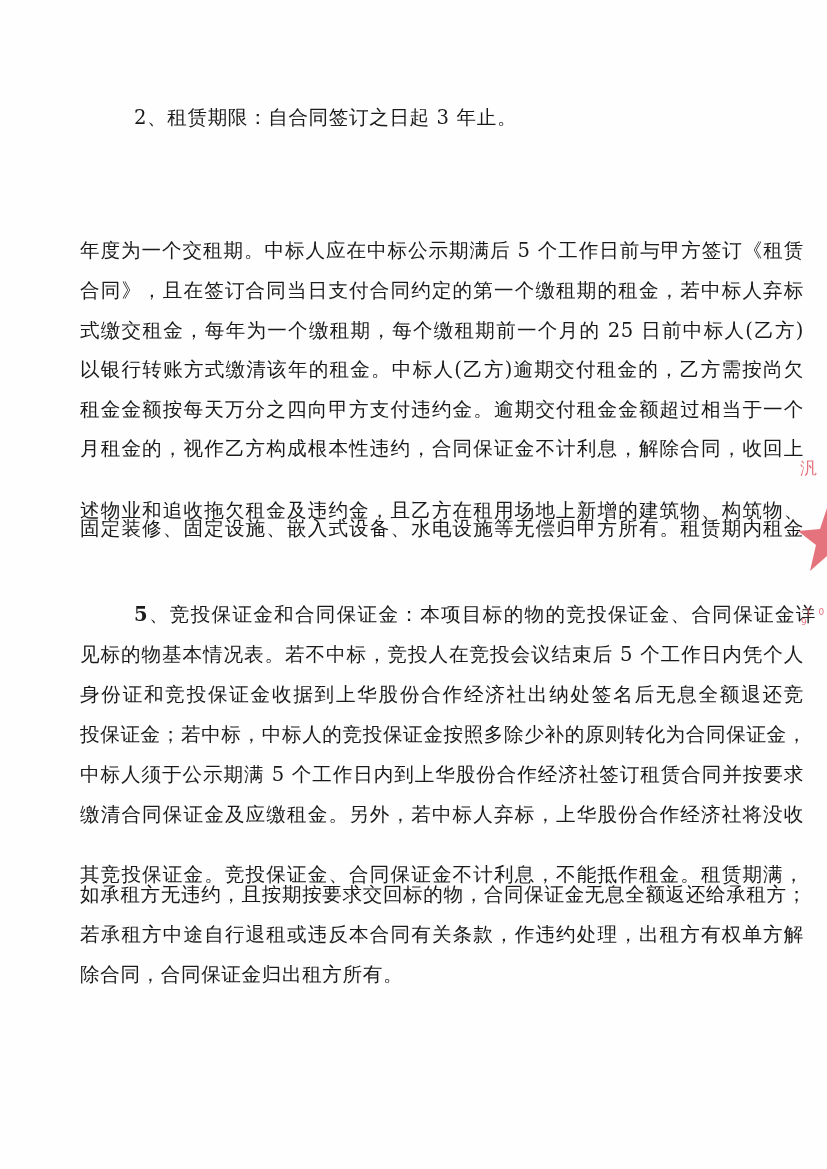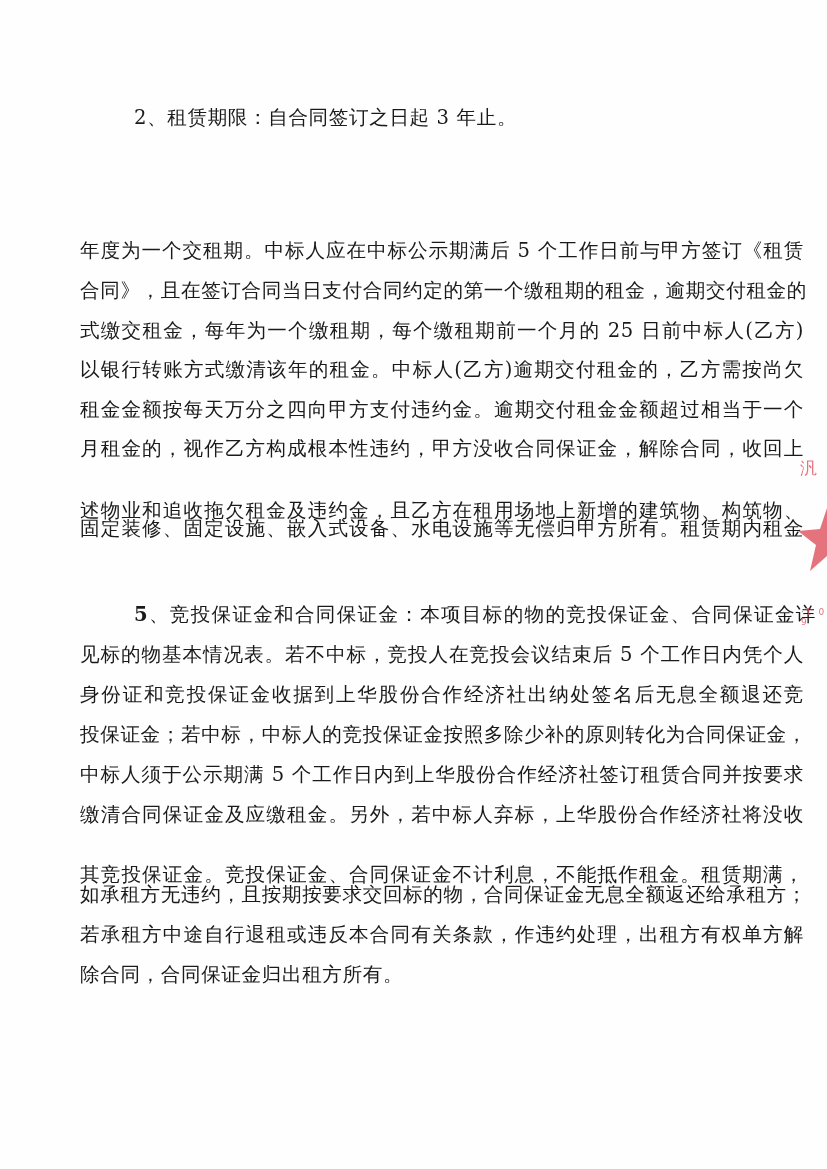--- a/index.html
+++ b/index.html
@@ -30,25 +30,25 @@
   .stamp-star { position: absolute; left: 2px; top: 50px; }
 </style>
 </head>
 <body>
 
 <div class="page">
 
   <div class="line indent short" style="top:103px">2、租赁期限：自合同签订之日起 3 年止。</div>
 
   <div class="line" style="top:236px">年度为一个交租期。中标人应在中标公示期满后 5 个工作日前与甲方签订《租赁</div>
-  <div class="line" style="top:276px">合同》，且在签订合同当日支付合同约定的第一个缴租期的租金，逾期交付租金的</div>
+  <div class="line" style="top:276px">合同》，且在签订合同当日支付合同约定的第一个缴租期的租金，若中标人弃标</div>
   <div class="line" style="top:316px">式缴交租金，每年为一个缴租期，每个缴租期前一个月的 25 日前中标人(乙方)</div>
   <div class="line" style="top:355px">以银行转账方式缴清该年的租金。中标人(乙方)逾期交付租金的，乙方需按尚欠</div>
   <div class="line" style="top:395px">租金金额按每天万分之四向甲方支付违约金。逾期交付租金金额超过相当于一个</div>
-  <div class="line" style="top:434px">月租金的，视作乙方构成根本性违约，甲方没收合同保证金，解除合同，收回上</div>
+  <div class="line" style="top:434px">月租金的，视作乙方构成根本性违约，合同保证金不计利息，解除合同，收回上</div>
   <div class="line" style="top:496px">述物业和追收拖欠租金及违约金，且乙方在租用场地上新增的建筑物、构筑物、</div>
   <div class="line" style="top:514px">固定装修、固定设施、嵌入式设备、水电设施等无偿归甲方所有。租赁期内租金</div>
 
   <div class="line indent" style="top:600px">
     <span class="bold-num">5</span><span>、竞投保证金和合同保证金：本项目标的物的竞投保证金、合同保证金详</span>
   </div>
   <div class="line" style="top:640px">见标的物基本情况表。若不中标，竞投人在竞投会议结束后 5 个工作日内凭个人</div>
   <div class="line" style="top:680px">身份证和竞投保证金收据到上华股份合作经济社出纳处签名后无息全额退还竞</div>
   <div class="line" style="top:720px">投保证金；若中标，中标人的竞投保证金按照多除少补的原则转化为合同保证金，</div>
   <div class="line" style="top:760px">中标人须于公示期满 5 个工作日内到上华股份合作经济社签订租赁合同并按要求</div>

